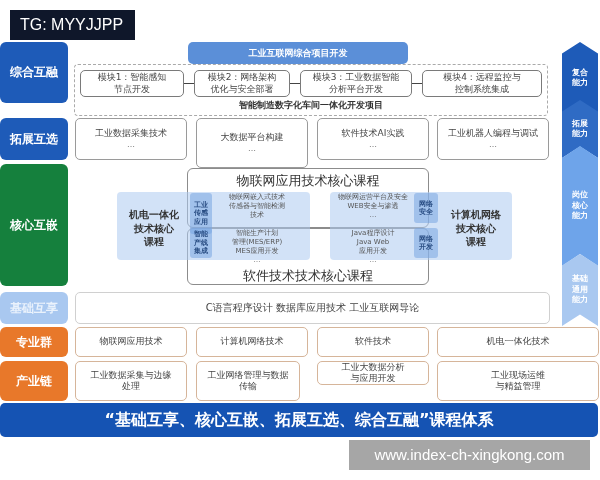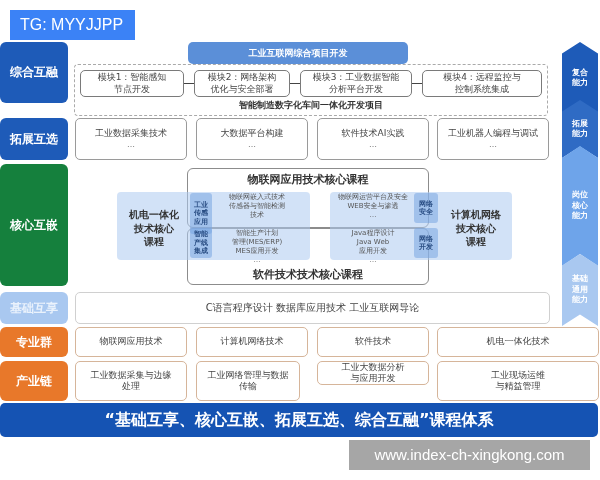--- a/index.html
+++ b/index.html
@@ -1,21 +1,21 @@
 <!DOCTYPE html>
 <html><head>
 <meta charset="utf-8">
 <style>
   * { box-sizing: border-box; margin: 0; padding: 0; }
   html, body { width: 600px; height: 480px; background: #ffffff; overflow: hidden; }
   body { position: relative; font-family: "DejaVu Sans", "Liberation Sans", sans-serif; color: #333; }
 
   .abs { position: absolute; }
 
-  .watermark-top { left: 10px; top: 10px; width: 125px; height: 30px; background: #3b82f6; color: #fff;
+  .watermark-top { left: 10px; top: 10px; width: 125px; height: 30px; background: #0f172a; color: #fff;
     font-family: "Liberation Sans", sans-serif; font-size: 16px; line-height: 30px; padding-left: 10px; }
   .watermark-bottom { left: 349px; top: 440px; width: 241px; height: 30px; background: #a6a6a6; color: #fff;
     font-family: "Liberation Sans", sans-serif; font-size: 15px; line-height: 30px; text-align: center; }
 
   
   .row-label { left: 0; width: 68px; border-radius: 6px; color: #fff; font-weight: bold; font-size: 12px;
     display: flex; align-items: center; justify-content: center; }
   .lbl-dark { background: #1e5bb8; }
   .lbl-mid { background: #15803d; }
   .lbl-light { background: #a9c8f0; color: #eaf2fc; }
@@ -33,21 +33,21 @@
   .dashed-area { left: 74px; top: 64px; width: 474px; height: 52px; border: 1px dashed #aaa; border-radius: 4px; }
   .module { top: 70px; height: 27px; font-size: 9px; border-color: #7a7a7a; }
   .arrow-conn { top: 83px; height: 1px; background: #444; }
   .dashed-caption { left: 74px; top: 99px; width: 474px; text-align: center; font-size: 9px; font-weight: bold; color: #333; }
 
   
   .core-frame { background: #fff; border: 1px solid #8c8c8c; border-radius: 6px; }
   .blue-panel { background: rgba(173, 203, 240, 0.55); border-radius: 4px; }
   .blue-tag { background: rgba(120, 165, 225, 0.55); border-radius: 3px; font-size: 7px; font-weight: bold; color: #2b4f85;
     display: flex; align-items: center; justify-content: center; text-align: center; line-height: 1.2; }
-  .core-title { font-size: 11px; font-weight: bold; color: #333; text-align: center; }
+  .core-title { font-size: 13px; font-weight: normal; color: #333; text-align: center; }
   .side-course { font-size: 10px; font-weight: bold; color: #333; text-align: center; line-height: 1.35; }
   .small-list { font-size: 7px; color: #555; text-align: center; line-height: 1.3; }
 
   
   .chev { left: 562px; width: 36px; color: #fff; font-size: 8px; font-weight: bold; text-align: center;
     display: flex; align-items: center; justify-content: center; line-height: 1.3; }
   .chev-1 { top: 42px; height: 72px; background: #1e5bb8;
     clip-path: polygon(50% 0, 100% 16%, 100% 100%, 50% 84%, 0 100%, 0 16%); }
   .chev-2 { top: 100px; height: 58px; background: #2f6bc4;
     clip-path: polygon(50% 0, 100% 20%, 100% 100%, 50% 80%, 0 100%, 0 20%); }
@@ -87,21 +87,21 @@
   <span>模块4：远程监控与</span>
   <span>控制系统集成</span>
 </div>
 <div class="abs dashed-caption">智能制造数字化车间一体化开发项目</div>
 
 <div class="abs row-label lbl-dark" style="top:118px;height:42px;">拓展互选</div>
 <div class="abs box" style="left:75px;top:118px;width:112px;height:42px;">
   <span>工业数据采集技术</span>
   <span class="dots">…</span>
 </div>
-<div class="abs box" style="left:196px;top:118px;width:112px;height:42px;">
+<div class="abs box" style="left:196px;top:118px;width:112px;height:50px;">
   <span>大数据平台构建</span>
   <span class="dots">…</span>
 </div>
 <div class="abs box" style="left:317px;top:118px;width:112px;height:42px;">
   <span>软件技术AI实践</span>
   <span class="dots">…</span>
 </div>
 <div class="abs box" style="left:437px;top:118px;width:112px;height:42px;">
   <span>工业机器人编程与调试</span>
   <span class="dots">…</span>

